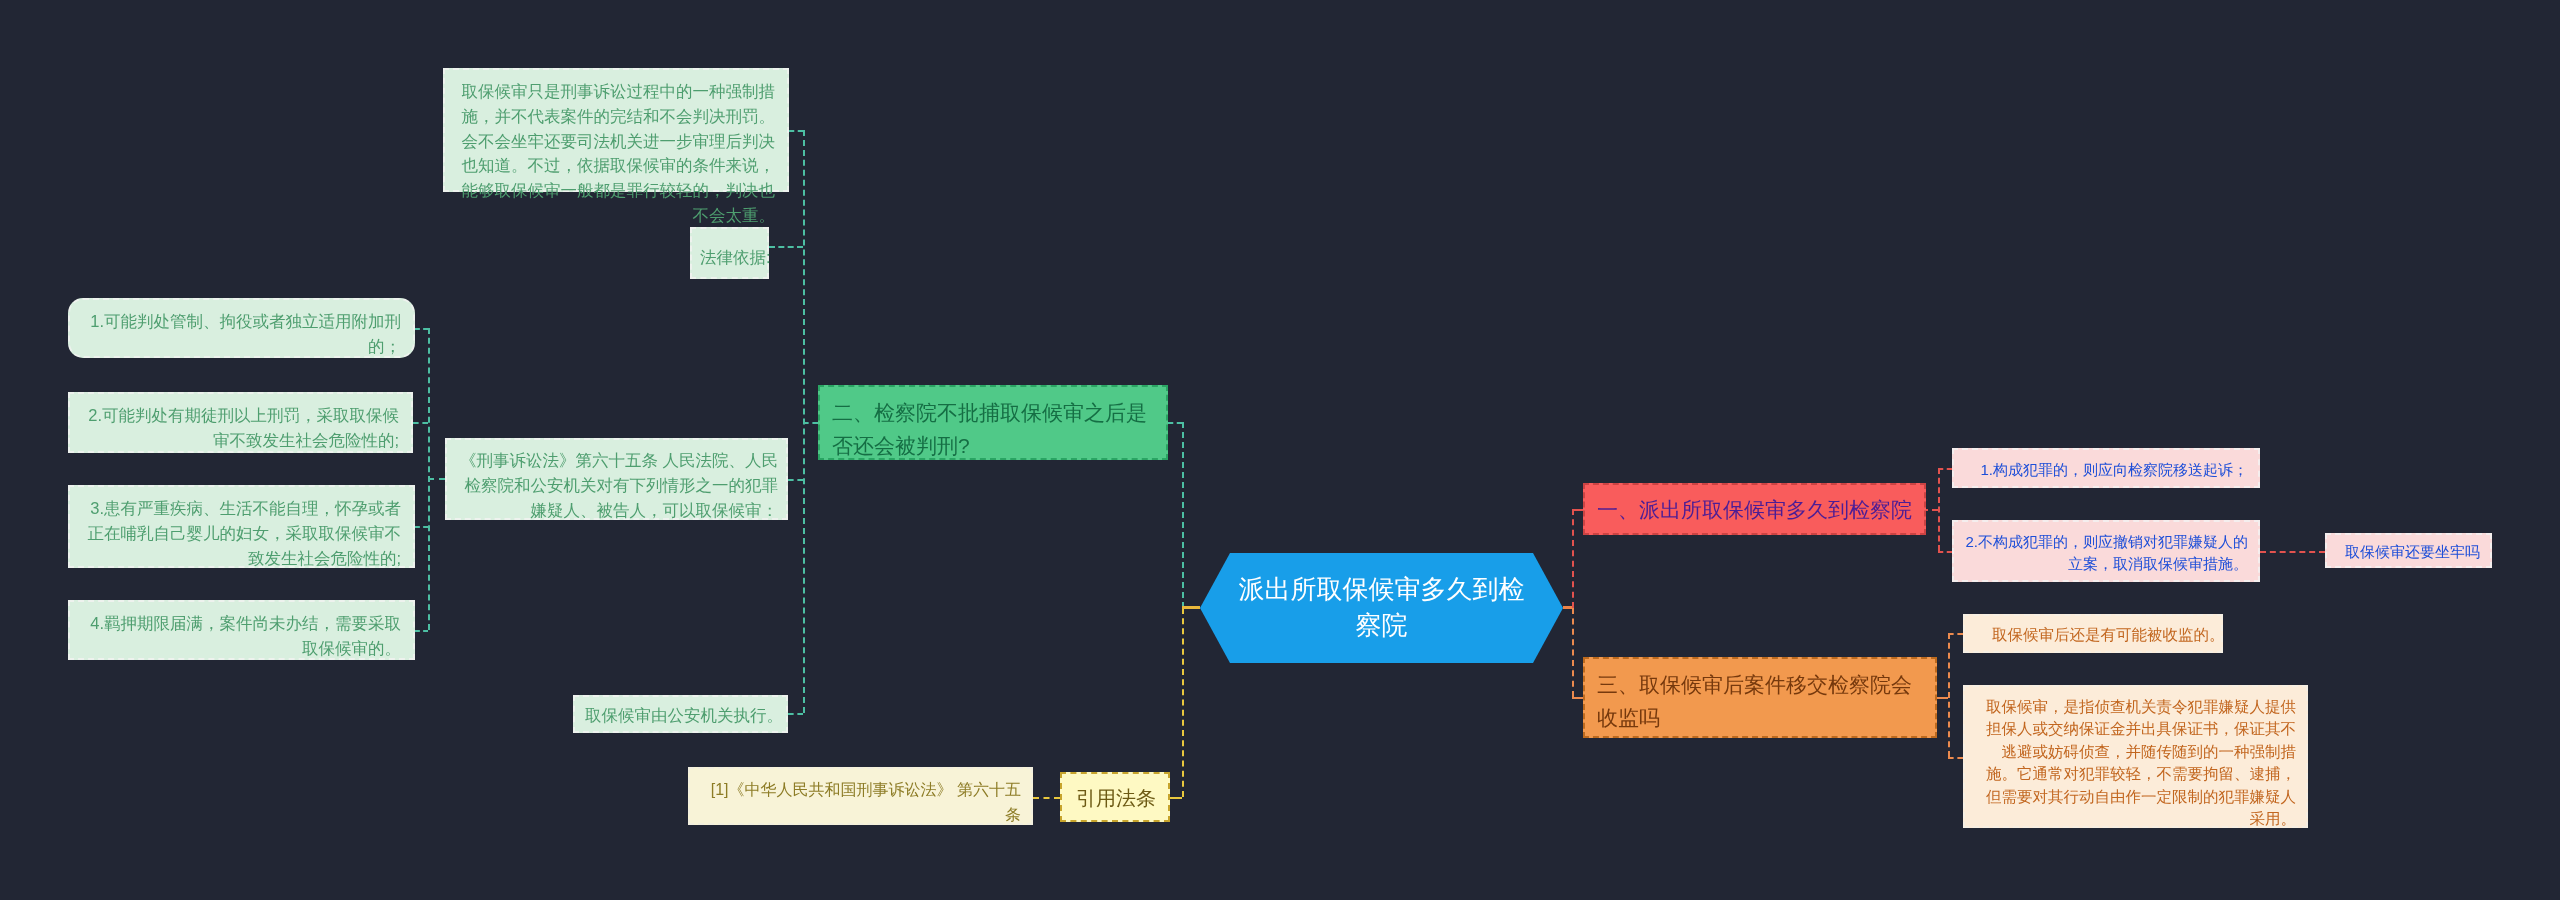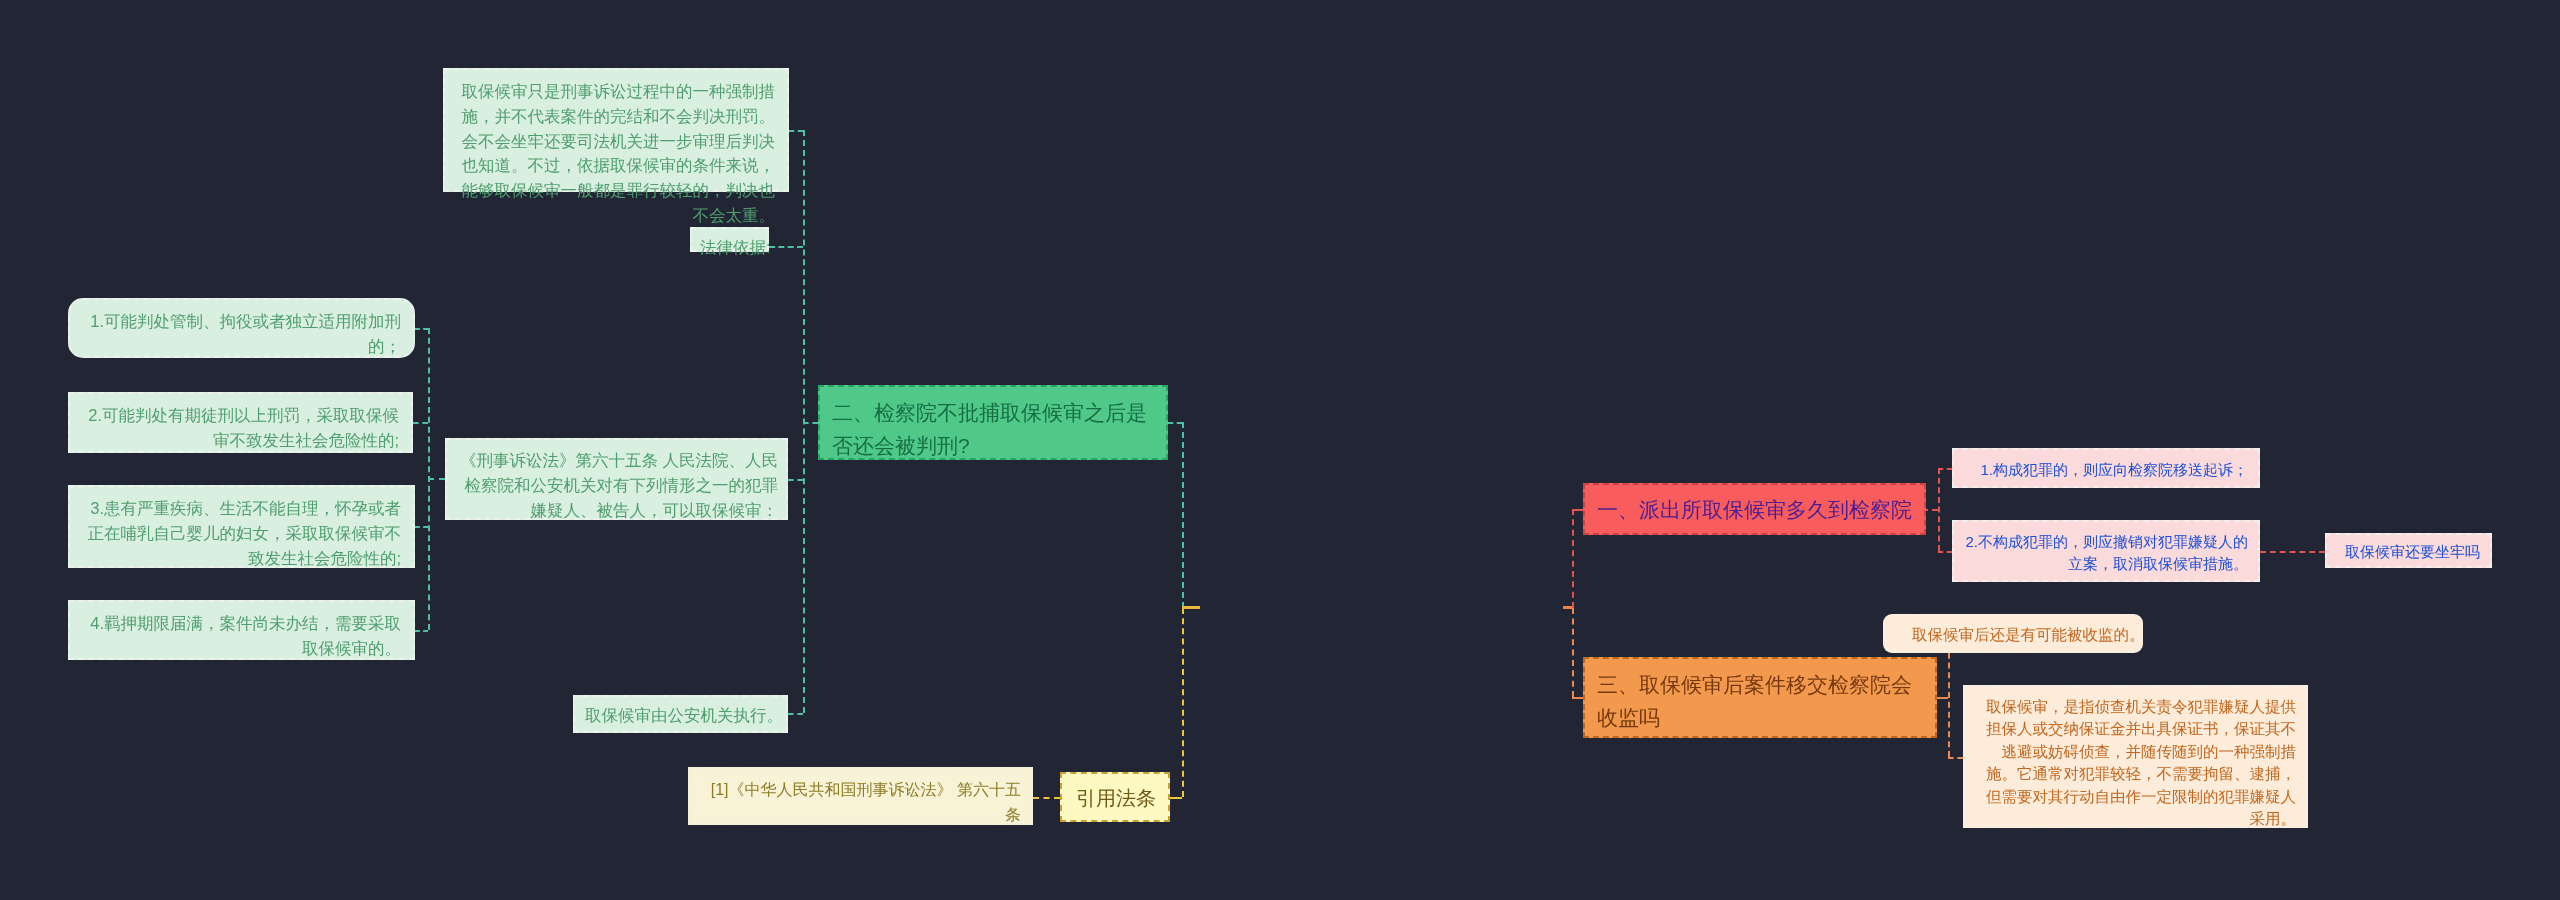--- a/index.html
+++ b/index.html
@@ -74,41 +74,42 @@
   <div class="ch red" style="left:1922px;top:509px;width:16px;"></div>
   <div class="ch red" style="left:1938px;top:468px;width:14px;"></div>
   <div class="ch red" style="left:1938px;top:551px;width:14px;"></div>
   <div class="ch red" style="left:2260px;top:551px;width:65px;"></div>
 
   <div class="cv orange" style="left:1948px;top:633px;height:124px;"></div>
   <div class="ch orange" style="left:1937px;top:697px;width:11px;"></div>
   <div class="ch orange" style="left:1948px;top:633px;width:15px;"></div>
   <div class="ch orange" style="left:1948px;top:757px;width:15px;"></div>
 
+  <div class="node-center">派出所取保候审多久到检察院</div>
 
   <div class="node node-two" style="left:818px;top:385px;width:350px;height:75px;">二、检察院不批捕取保候审之后是否还会被判刑?</div>
 
   <div class="box leaf-green" style="left:443px;top:68px;width:346px;height:124px;">取保候审只是刑事诉讼过程中的一种强制措施，并不代表案件的完结和不会判决刑罚。会不会坐牢还要司法机关进一步审理后判决也知道。不过，依据取保候审的条件来说，能够取保候审一般都是罪行较轻的，判决也不会太重。</div>
 
-  <div class="box leaf-green nowrap" style="left:690px;top:227px;width:79px;height:25px;padding:6px 8px;">法律依据:</div>
+  <div class="box leaf-green nowrap" style="left:690px;top:227px;width:79px;height:52px;padding:16px 8px;">法律依据:</div>
 
   <div class="box leaf-green" style="left:445px;top:438px;width:343px;height:82px;padding:8px 8px;">《刑事诉讼法》第六十五条 人民法院、人民检察院和公安机关对有下列情形之一的犯罪嫌疑人、被告人，可以取保候审：</div>
 
   <div class="box leaf-green" style="left:68px;top:298px;width:347px;height:60px;border-radius:15px;">1.可能判处管制、拘役或者独立适用附加刑的；</div>
   <div class="box leaf-green" style="left:68px;top:392px;width:345px;height:61px;">2.可能判处有期徒刑以上刑罚，采取取保候审不致发生社会危险性的;</div>
   <div class="box leaf-green" style="left:68px;top:485px;width:347px;height:83px;">3.患有严重疾病、生活不能自理，怀孕或者正在哺乳自己婴儿的妇女，采取取保候审不致发生社会危险性的;</div>
   <div class="box leaf-green" style="left:68px;top:600px;width:347px;height:60px;">4.羁押期限届满，案件尚未办结，需要采取取保候审的。</div>
 
   <div class="box leaf-green nowrap" style="left:573px;top:695px;width:215px;height:38px;padding:6px 10px;">取保候审由公安机关执行。</div>
 
   <div class="node node-cite nowrap" style="left:1060px;top:772px;width:110px;height:50px;">引用法条</div>
   <div class="box leaf-yellowish" style="left:688px;top:767px;width:345px;height:58px;">[1]《中华人民共和国刑事诉讼法》 第六十五条</div>
 
   <div class="node node-one nowrap" style="left:1583px;top:483px;height:52px;">一、派出所取保候审多久到检察院</div>
   <div class="box leaf-pink nowrap" style="left:1952px;top:448px;width:308px;height:40px;">1.构成犯罪的，则应向检察院移送起诉；</div>
   <div class="box leaf-pink" style="left:1952px;top:520px;width:308px;height:62px;">2.不构成犯罪的，则应撤销对犯罪嫌疑人的立案，取消取保候审措施。</div>
   <div class="box leaf-pink nowrap" style="left:2325px;top:533px;width:167px;height:35px;padding:6px 10px;">取保候审还要坐牢吗</div>
 
   <div class="node node-three" style="left:1583px;top:657px;width:354px;height:81px;">三、取保候审后案件移交检察院会收监吗</div>
-  <div class="box leaf-cream nowrap" style="left:1883px;top:614px;width:260px;height:39px;padding:7px 27px;border-radius:9px;">取保候审后还是有可能被收监的。</div>
+  <div class="box leaf-cream nowrap" style="left:1963px;top:614px;width:260px;height:39px;padding:7px 27px;">取保候审后还是有可能被收监的。</div>
   <div class="box leaf-cream" style="left:1963px;top:685px;width:345px;height:143px;padding:9px 10px;line-height:1.45;">取保候审，是指侦查机关责令犯罪嫌疑人提供担保人或交纳保证金并出具保证书，保证其不逃避或妨碍侦查，并随传随到的一种强制措施。它通常对犯罪较轻，不需要拘留、逮捕，但需要对其行动自由作一定限制的犯罪嫌疑人采用。</div>
 
 </div>
 
 </body></html>

